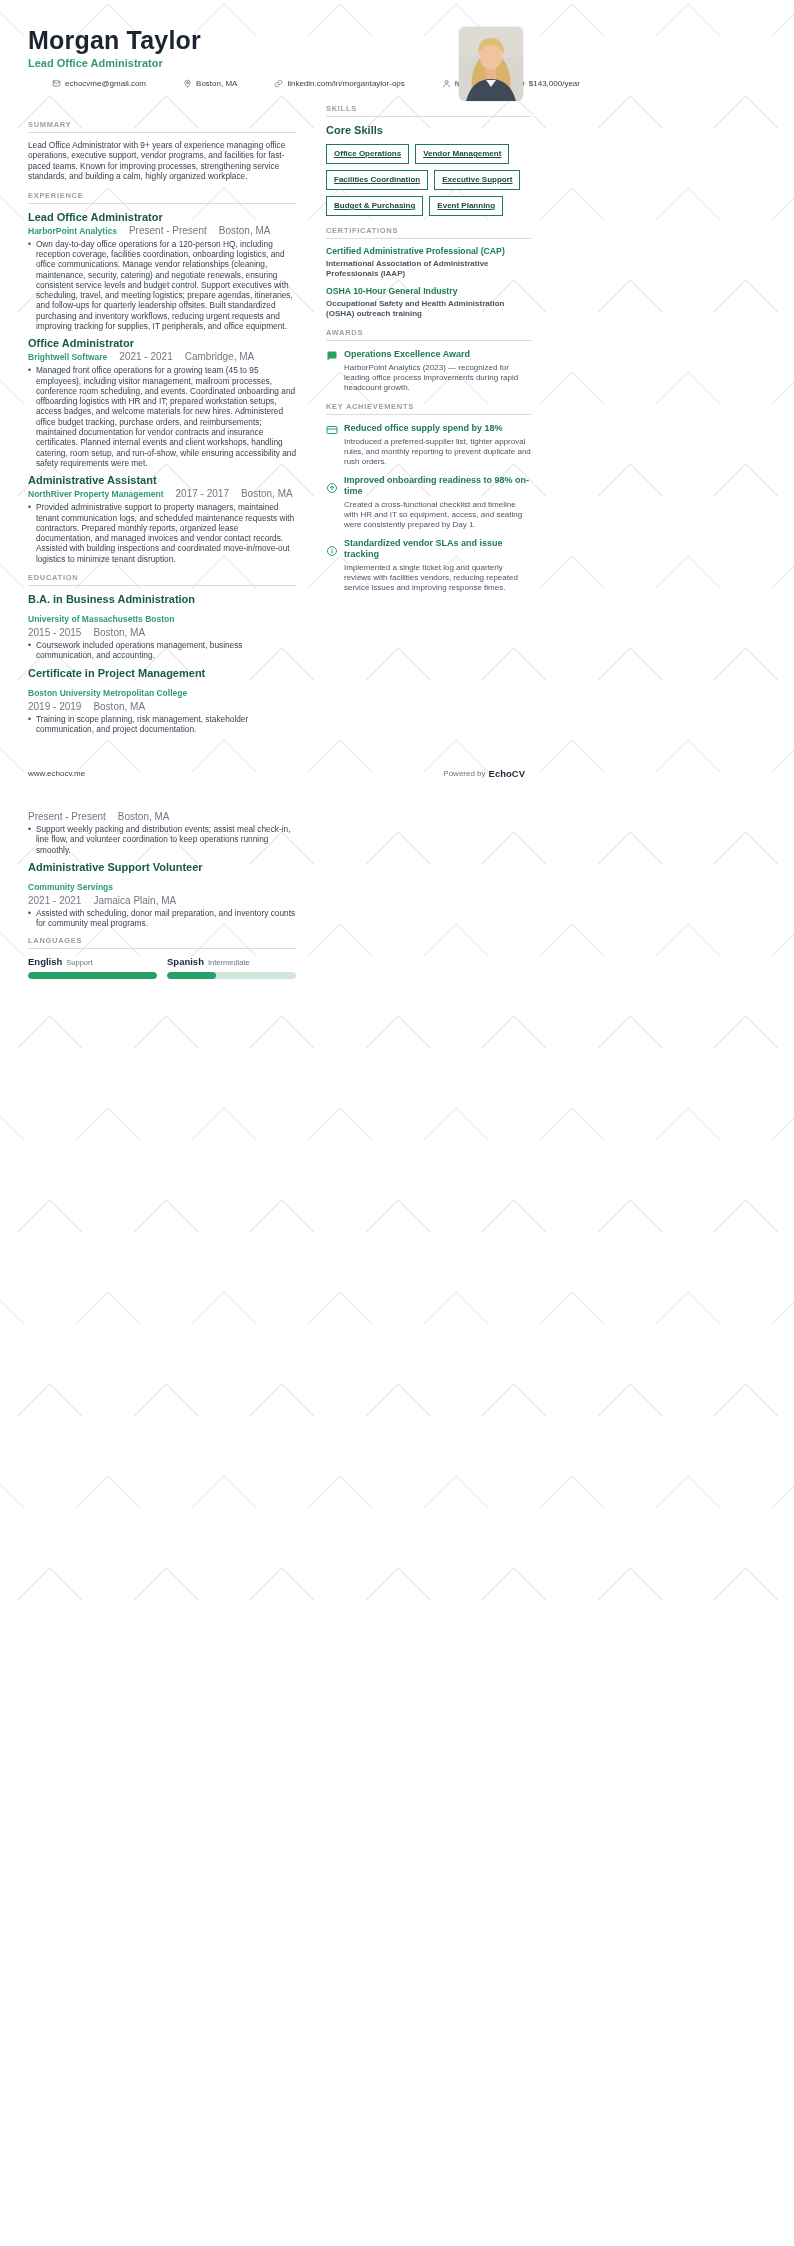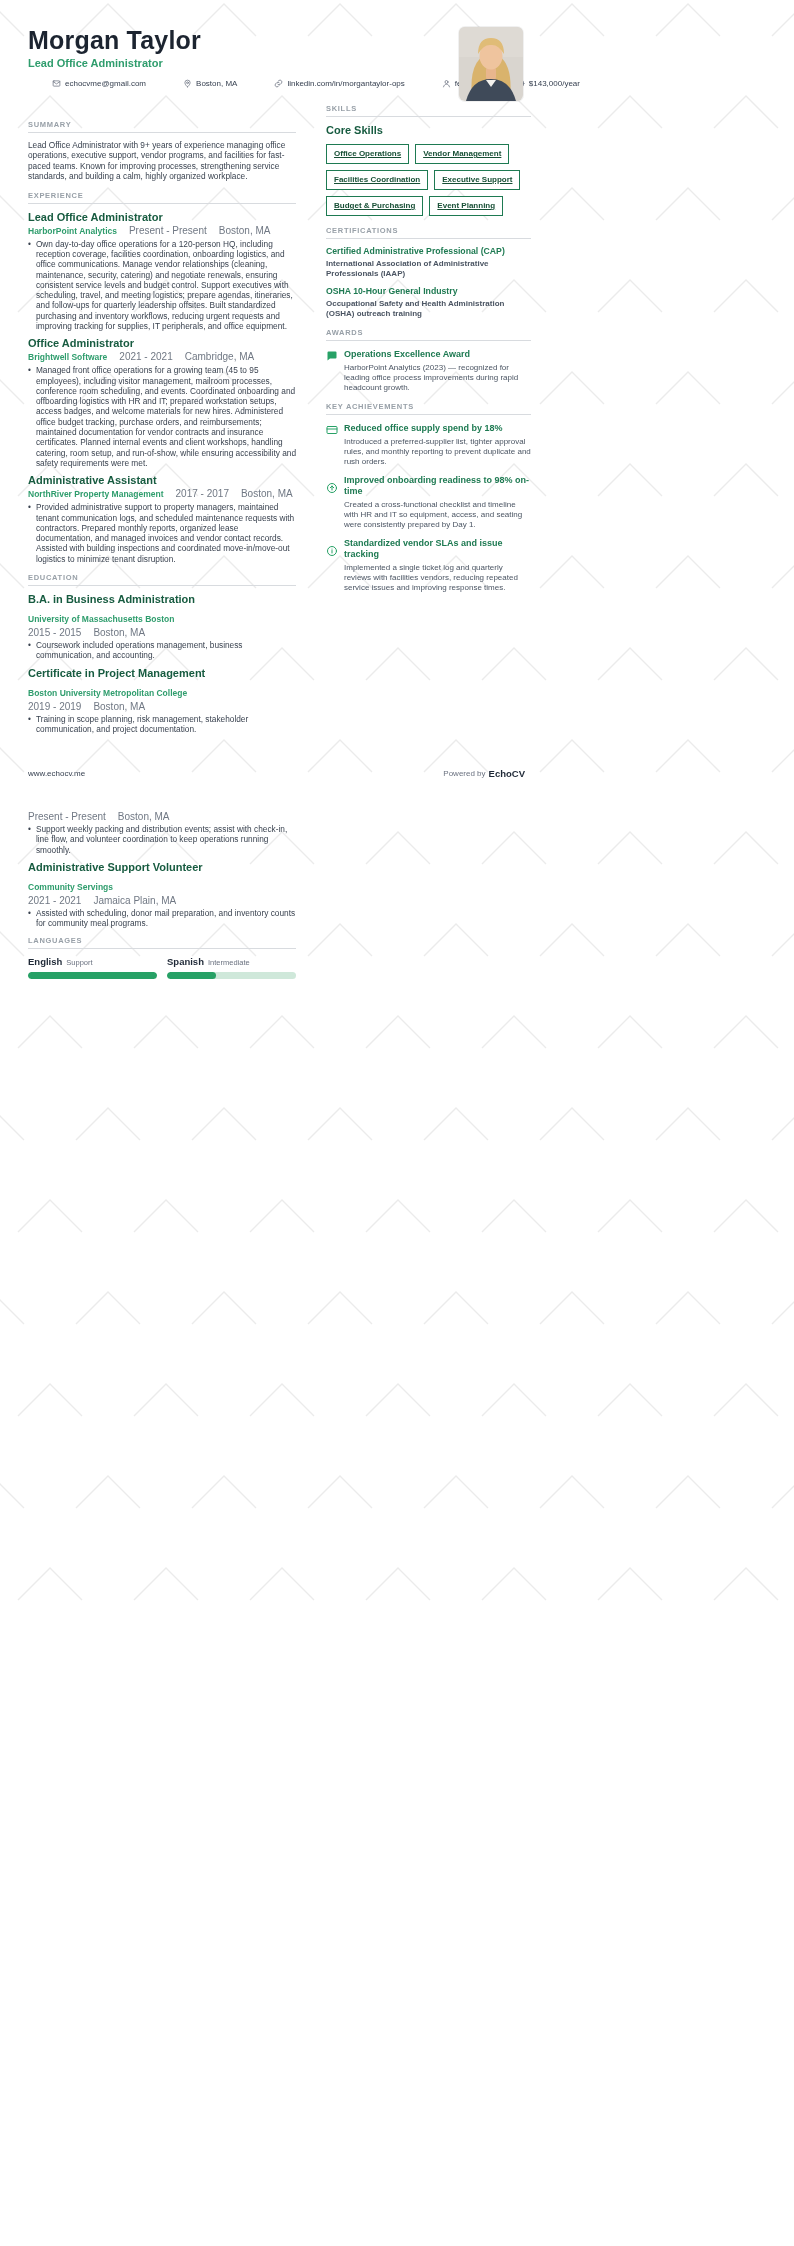--- a/index.html
+++ b/index.html
@@ -523,21 +523,21 @@
   </div>
 
   <div class="layer page2-left">
     <article class="job">
       <div class="meta">
         <span class="meta-text">Present - Present</span>
         <span class="meta-text">Boston, MA</span>
       </div>
       <div class="bullet">
         <span class="dot">•</span>
-        <span class="txt">Support weekly packing and distribution events; assist with check-in, line flow, and volunteer coordination to keep operations running smoothly.</span>
+        <span class="txt">Support weekly packing and distribution events; assist meal check-in, line flow, and volunteer coordination to keep operations running smoothly.</span>
       </div>
     </article>
 
     <article class="job" style="margin-top:4px;">
       <h3 class="item-title">Administrative Support Volunteer</h3>
       <div class="school-line">
         <span class="org">Community Servings</span>
       </div>
       <div class="meta">
         <span class="meta-text">2021 - 2021</span>

